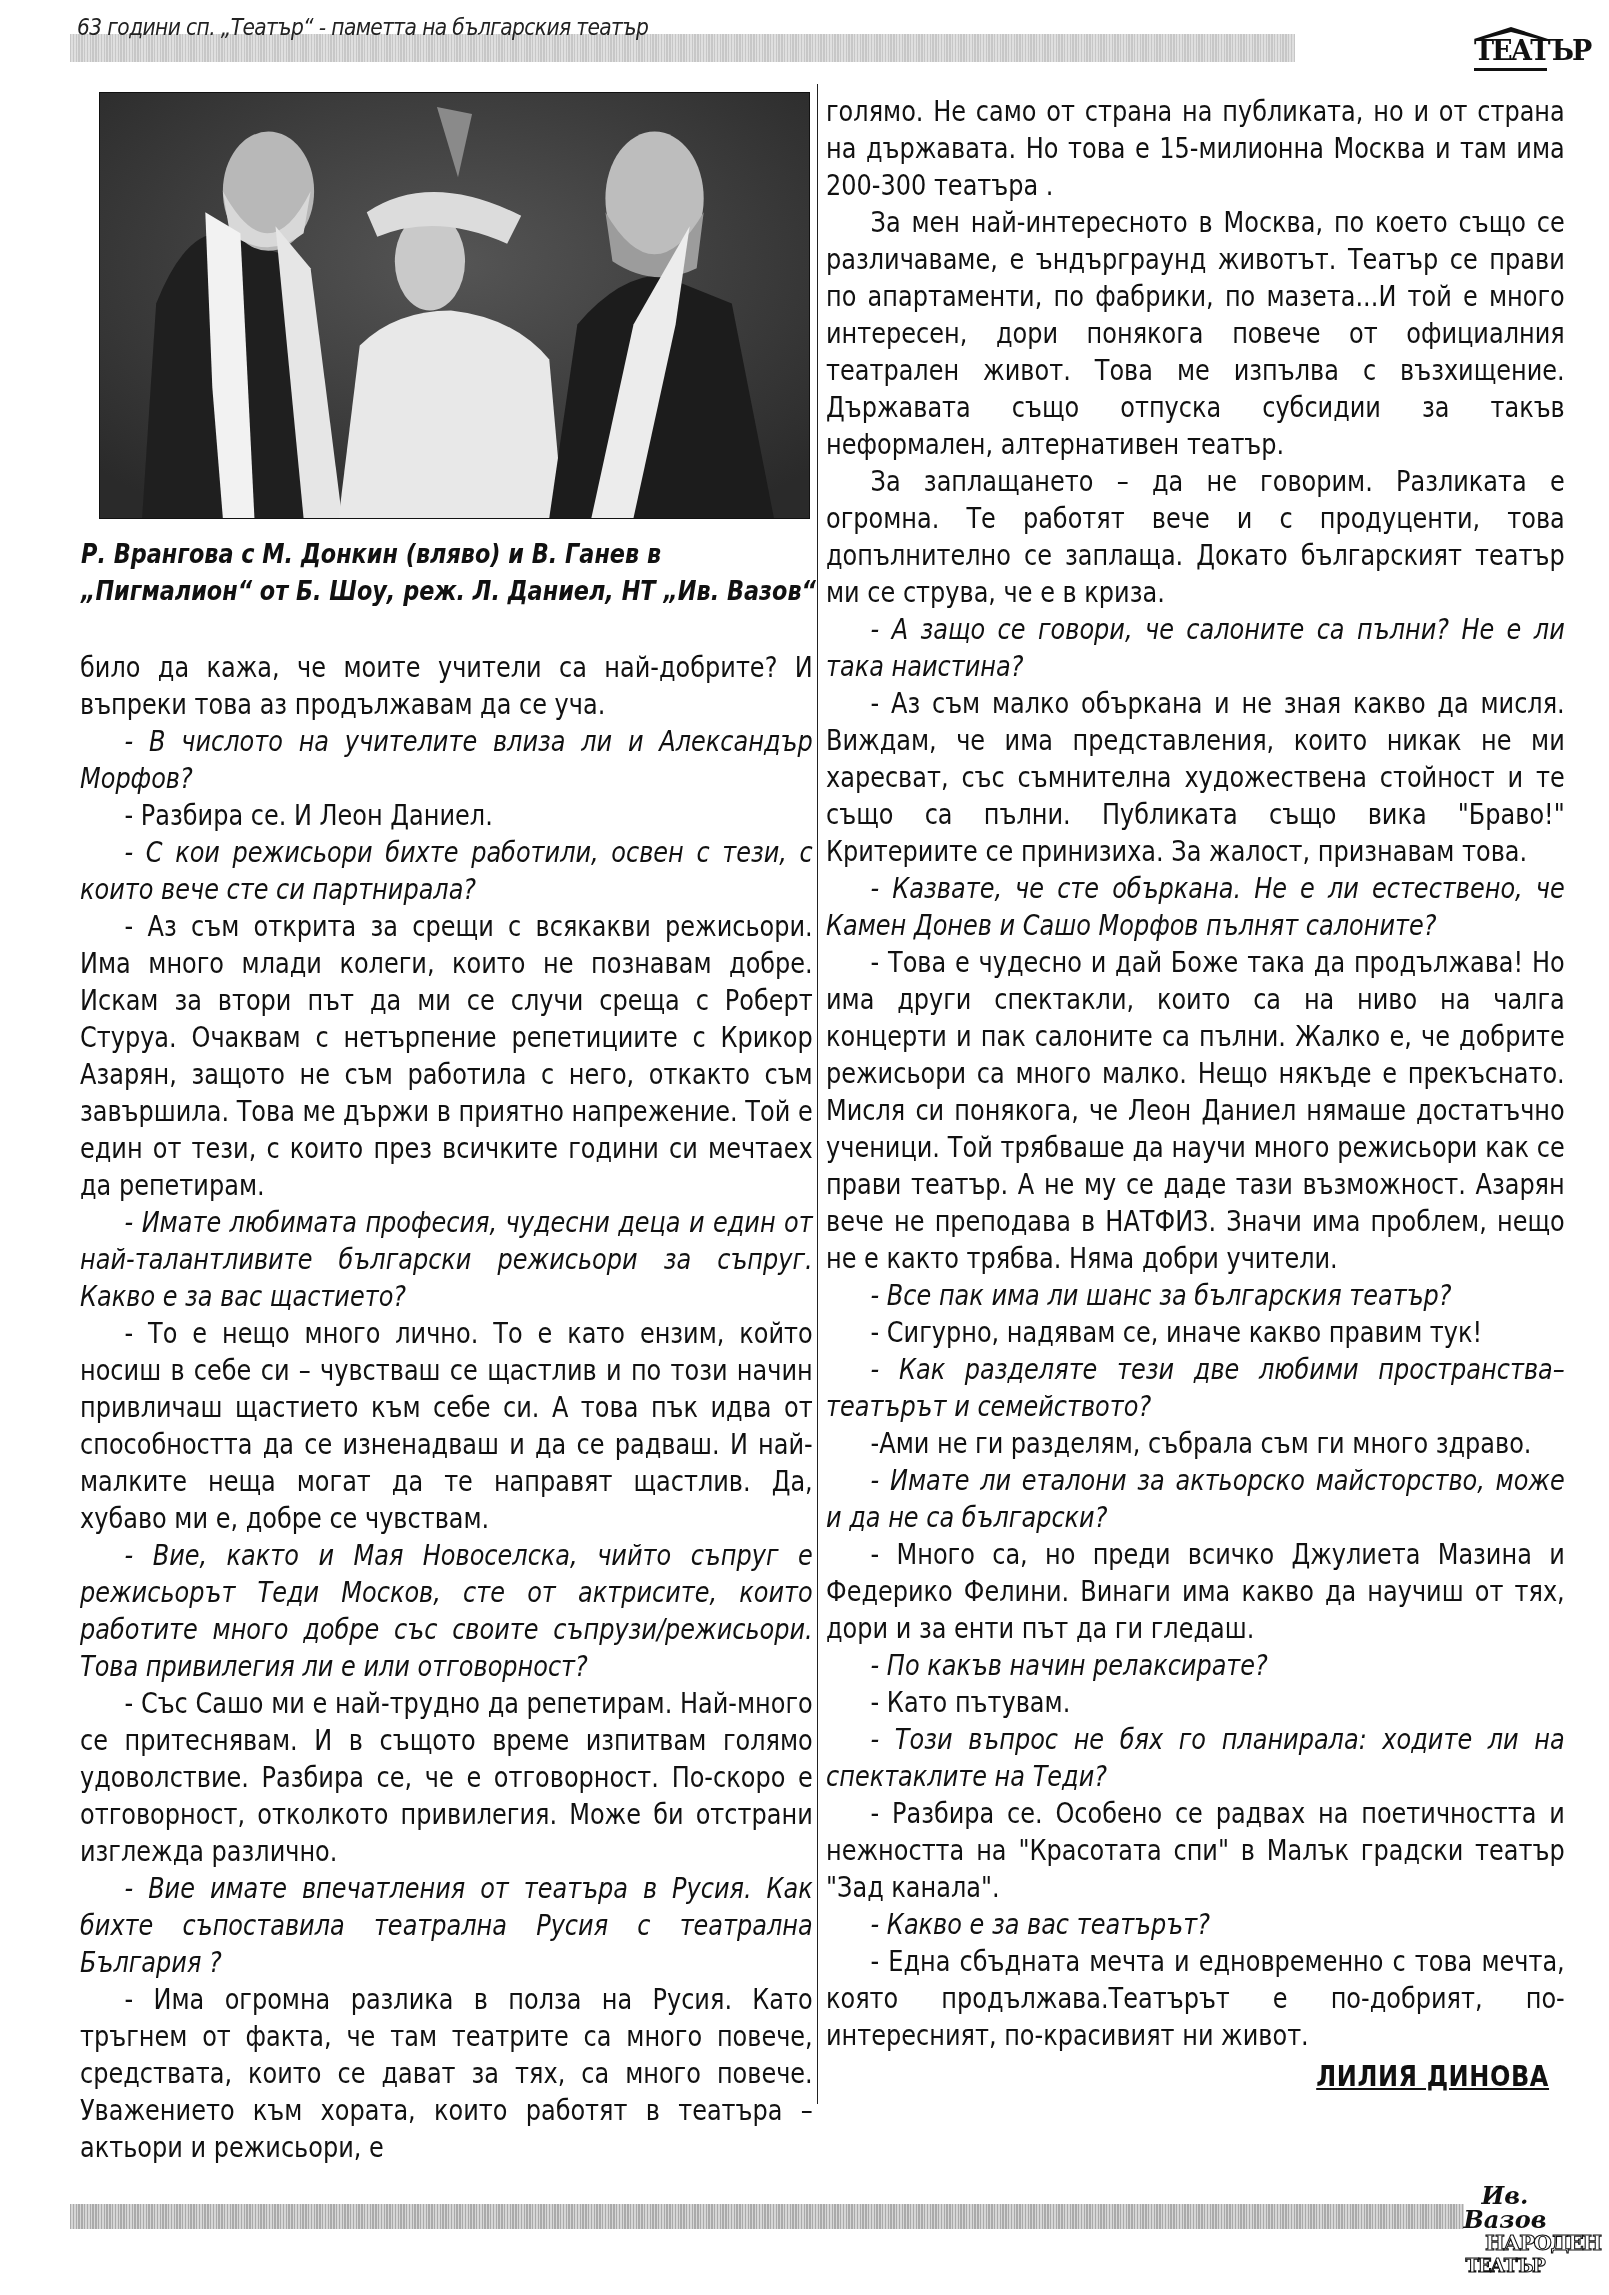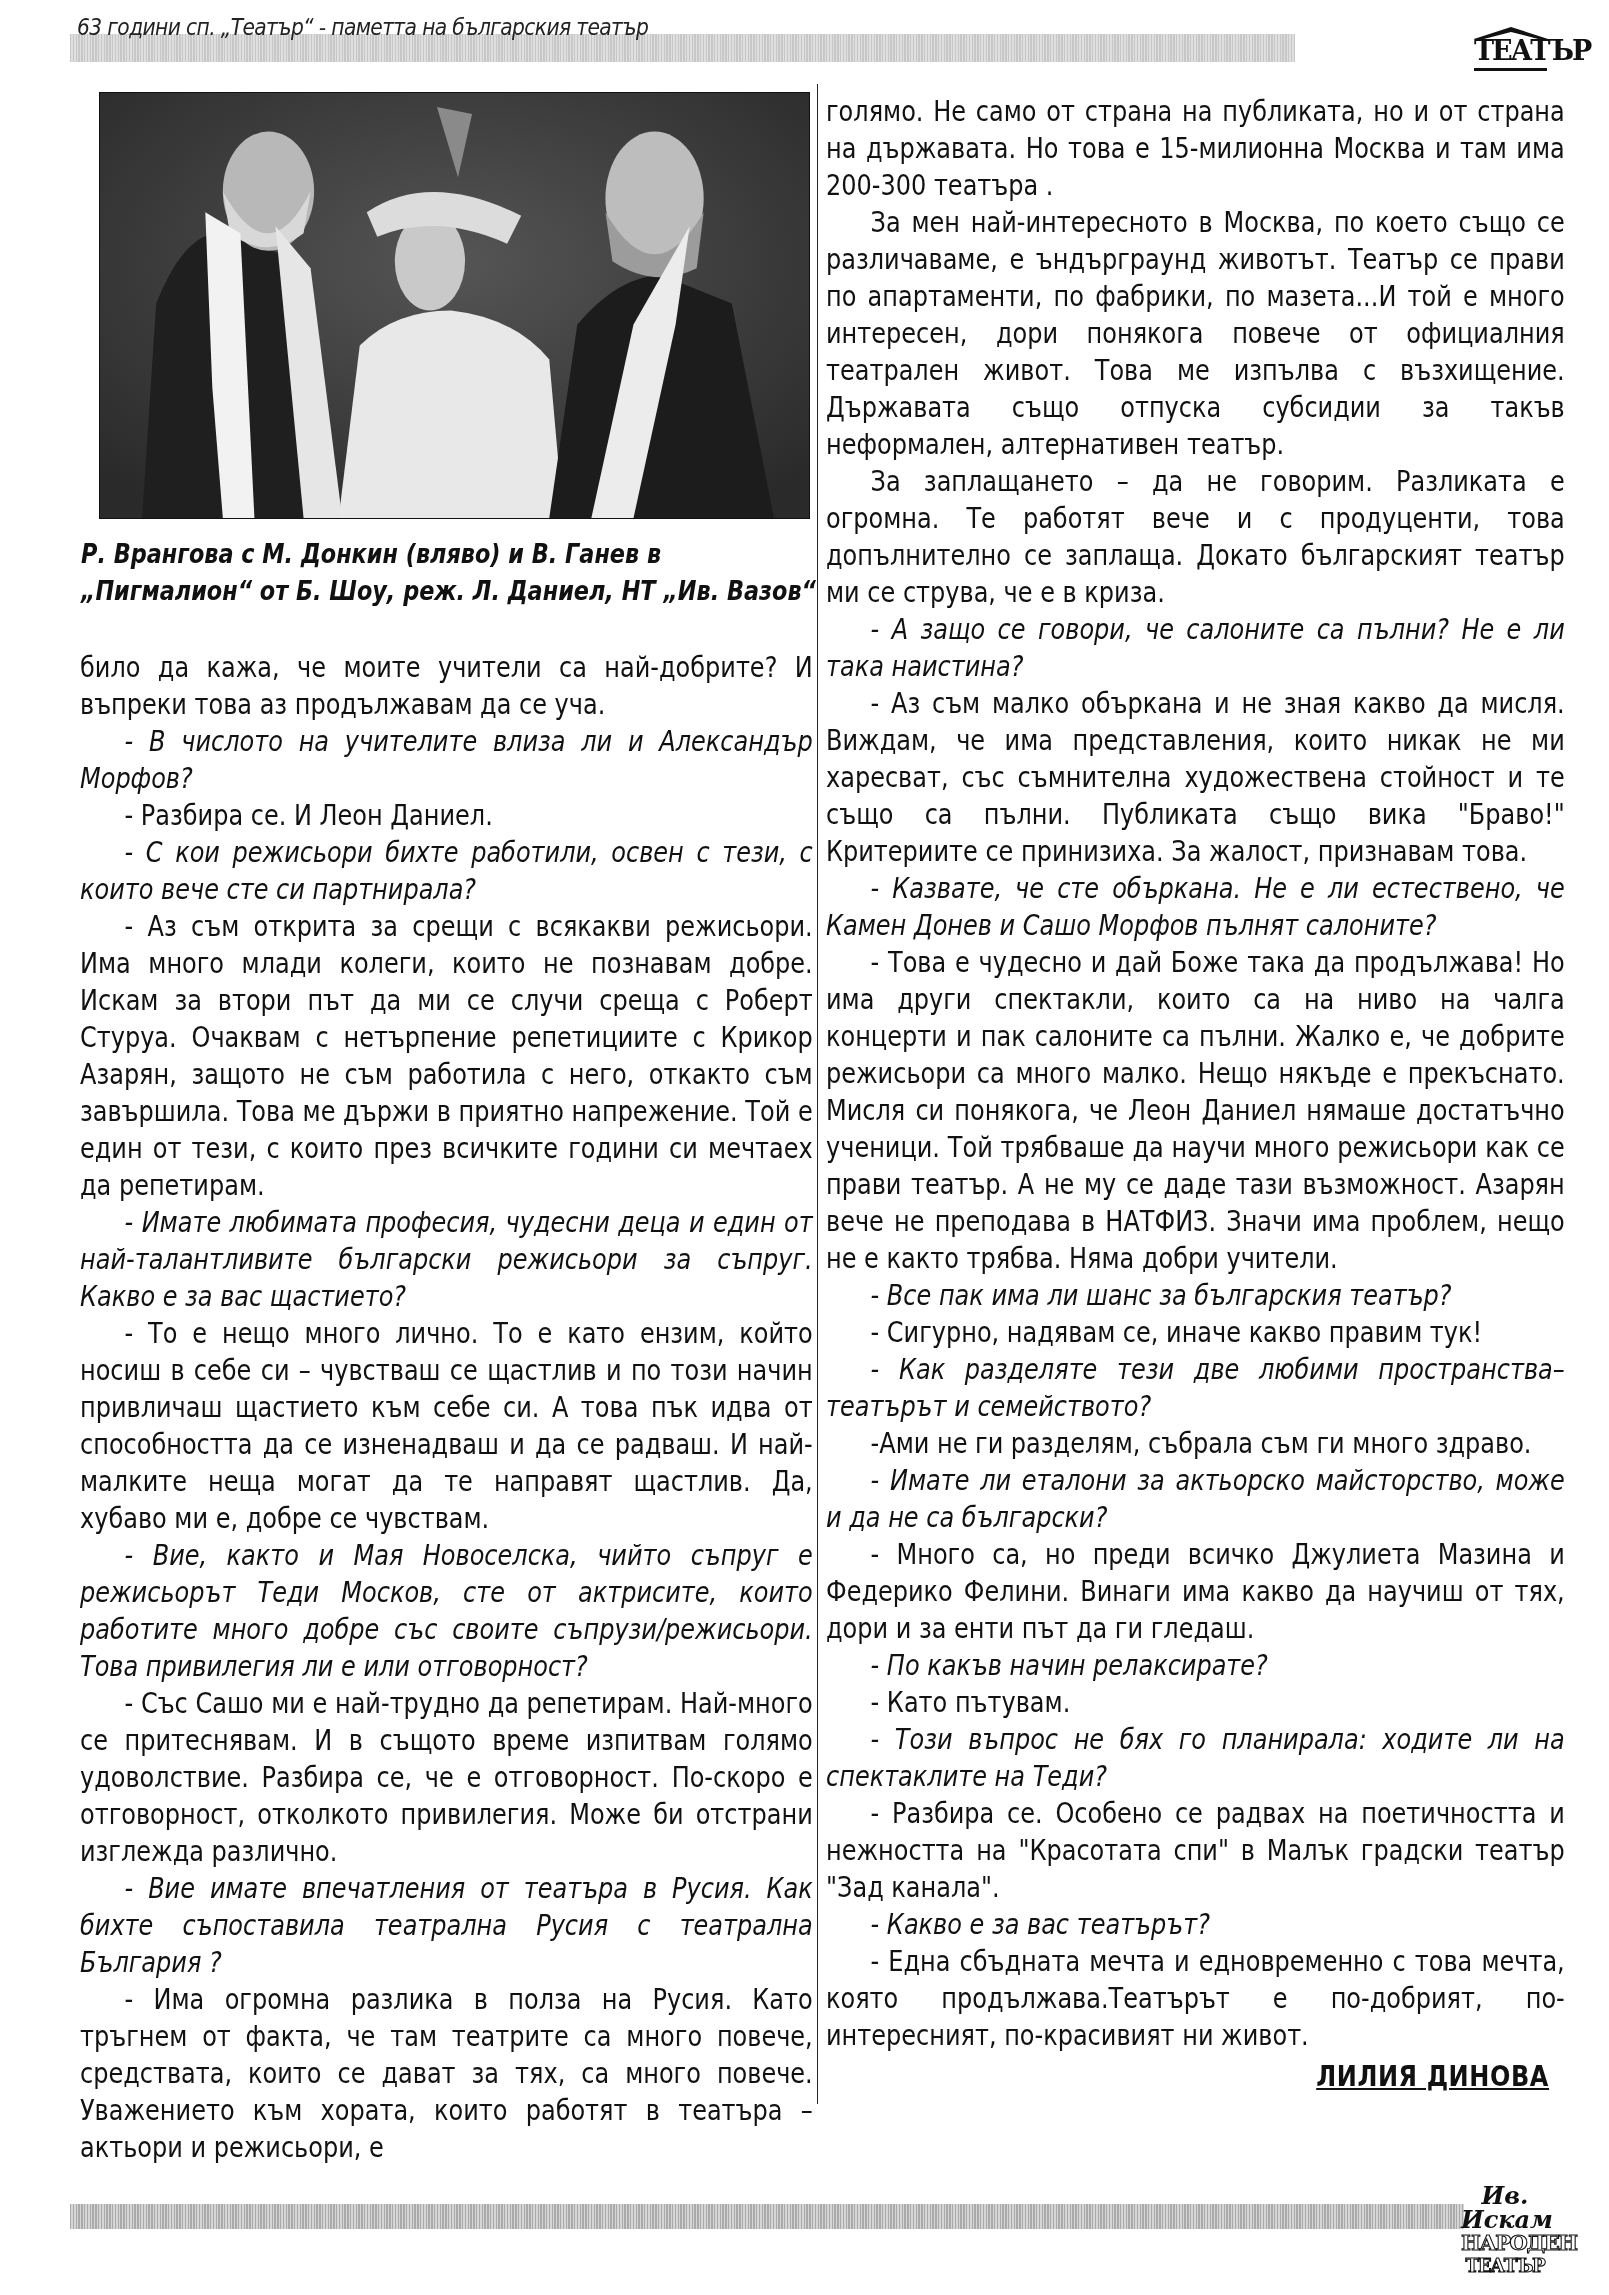--- a/index.html
+++ b/index.html
@@ -26,21 +26,21 @@
   .p { margin:0; text-indent:52px; }
   .p.cont { text-indent:0; }
   .q { font-style:italic; }
   .signature { text-align:right; font-weight:bold; text-decoration:underline; text-indent:0; font-size:28px; letter-spacing:0.7px; margin-top:4.2px; margin-right:18.3px; }
 
   .footer-band { position:absolute; left:70px; top:2204px; width:1394px; height:25px;
     background: repeating-linear-gradient(90deg, #aaaaaa 0 1.4px, #d6d6d6 1.4px 2.8px); }
   .logo-bottom { position:absolute; left:1461px; top:2184px; width:88px; height:77px; text-align:center; }
   .logo-bottom .sig { font-family:"DejaVu Serif", serif; font-style:italic; font-weight:bold; font-size:24px; line-height:24px; color:#111; }
   .logo-bottom .w1, .logo-bottom .w2 { font-family:"DejaVu Serif", serif; font-weight:bold; color:#fff; -webkit-text-stroke:1.1px #111; line-height:22.5px; letter-spacing:-1.4px; }
-  .logo-bottom .w1 { font-size:21px; }
+  .logo-bottom .w1 { font-size:21px;margin-left:24px; }
   .logo-bottom .w2 { font-size:18.3px; }
 </style>
 </head>
 <body>
 
 <div class="header-band"></div>
 <div class="header-title">63 години сп. „Театър“ - паметта на българския театър</div>
 <div class="logo-top">
   <div class="roof"></div>
   <div class="roof-in"></div>
@@ -115,17 +115,17 @@
   <p class="p">- Като пътувам.</p>
   <p class="p q">- Този въпрос не бях го планирала:  ходите ли на спектаклите на Теди?</p>
   <p class="p">-   Разбира се. Особено се радвах на поетичността и нежността на  "Красотата спи" в Малък градски театър "Зад канала".</p>
   <p class="p q">- Какво е за вас театърът?</p>
   <p class="p">- Една сбъдната мечта и едновременно с това мечта, която продължава.Театърът е по-добрият, по-интересният, по-красивият ни живот.</p>
   <p class="p signature">ЛИЛИЯ  ДИНОВА</p>
 </div>
 
 <div class="footer-band"></div>
 <div class="logo-bottom">
-  <div class="sig">Ив. Искам</div>
+  <div class="sig">Ив. Вазов</div>
   <div class="w1">НАРОДЕН</div>
   <div class="w2">ТЕАТЪР</div>
 </div>
 
 
 </body></html>

